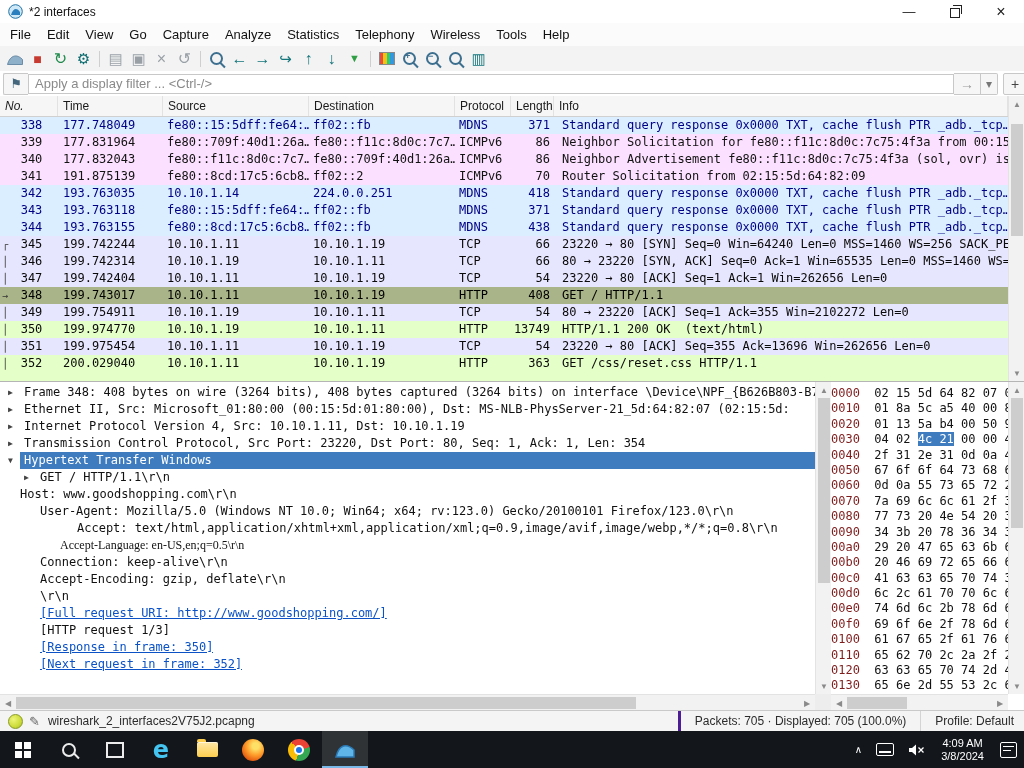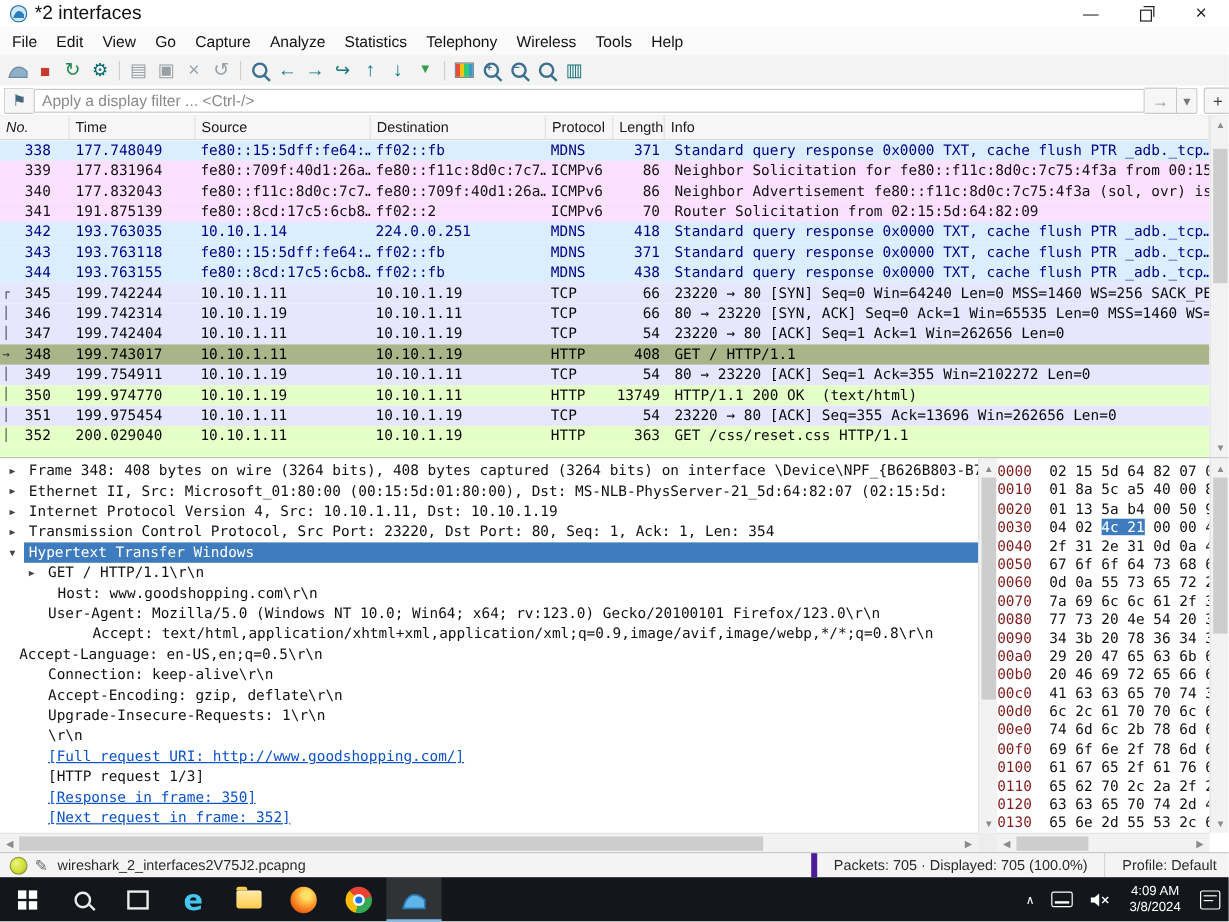--- a/index.html
+++ b/index.html
@@ -2,21 +2,21 @@
 <html style="--mdns-bg: #daeeff; --mdns-fg: #000084; --icmpv6-bg: #fce0ff; --icmpv6-fg: #121212; --tcp-bg: #e7e6ff; --tcp-fg: #0a0a0a; --http-bg: #e4ffc7; --http-fg: #0a0a0a; --selected-bg: #a9b489; --selected-fg: #000000; --details-sel-bg: #3f7cbf; --hex-hl-bg: #3f7cbf;"><head>
 <meta charset="utf-8">
 <style>
   html,body{margin:0;padding:0}
   body{position:relative;width:1024px;height:768px;overflow:hidden;background:#fff;
        font-family:"Liberation Sans",sans-serif;font-size:12px;color:#111}
 
   
   #titlebar{position:absolute;left:0;top:0;width:1024px;height:23px;background:#fff;display:flex;align-items:center;border-bottom:1px solid #f0f0f0}
   #app-icon{margin-left:8px;display:flex}
-  #title-text{margin-left:6px;font-size:16px;color:#111}
+  #title-text{margin-left:6px;font-size:12px;color:#111}
   #win-controls{margin-left:auto;display:flex;height:100%}
   .wbtn{width:46px;height:23px;display:flex;align-items:center;justify-content:center;font-size:13px;color:#222}
   .restore-icon{width:8px;height:8px;border:1px solid #222;position:relative;margin-top:2px;background:#fff}
   .restore-icon::before{content:"";position:absolute;left:2px;top:-4px;width:8px;height:8px;border-top:1px solid #222;border-right:1px solid #222}
   .wbtn.close{font-size:16px}
 
   
   #menubar{position:absolute;left:0;top:23px;width:1024px;height:23px;background:#fbfbfb;display:flex;align-items:center;padding-left:2px;font-size:13px}
   .menu-item{padding:2px 8px;white-space:nowrap}
 
@@ -85,21 +85,21 @@
   .sarrow.up{top:0;left:0}.sarrow.down{bottom:0;left:0}
   .sarrow.left{left:0;top:0}.sarrow.right{right:0;top:0}
   .vthumb{position:absolute;left:2px;width:12px;background:#cdcdcd}
   .hthumb{position:absolute;top:2px;height:12px;background:#cdcdcd}
   #corner{position:absolute;left:815px;top:694px;width:16px;height:16px;background:#ededed}
 
   
   #statusbar{position:absolute;left:0;top:710px;width:1024px;height:21px;background:#f4f4f4;border-top:1px solid #c9c9c9;display:flex;align-items:center;font-size:12px;color:#2b2b2b;box-sizing:border-box}
   #expert-btn{width:13px;height:13px;border-radius:50%;background:radial-gradient(circle at 35% 35%,#eef57a,#cddc39 60%,#9ab22e);border:1px solid #8a9a25;margin:0 6px 0 8px}
   #annot-btn{color:#666;font-size:13px;margin-right:8px}
-  #sb-packets{margin-left:auto;border-left:5px solid #4c1d95;padding:0 14px;height:100%;display:flex;align-items:center}
+  #sb-packets{margin-left:auto;border-left:3px solid #4c1d95;padding:0 14px;height:100%;display:flex;align-items:center}
   #sb-profile{border-left:1px solid #d4d4d4;padding:0 10px 0 14px;height:100%;display:flex;align-items:center}
 
   
   #taskbar{position:absolute;left:0;top:731px;width:1024px;height:37px;background:#13171b;display:flex;align-items:stretch;color:#fff}
   .tb-btn{width:46px;display:flex;align-items:center;justify-content:center;flex-shrink:0}
   .tb-btn.active{background:rgba(255,255,255,.12);box-shadow:inset 0 -2px 0 #7ab8e8}
   .winlogo{display:grid;grid-template-columns:7px 7px;grid-template-rows:7px 7px;gap:2px}
   .winlogo div{background:#fff}
   .wmag{width:10px;height:10px;border:2px solid #ececec;border-radius:50%;position:relative}
   .wmag::after{content:"";position:absolute;width:7px;height:2px;background:#ececec;right:-6px;bottom:-2px;transform:rotate(45deg)}
@@ -273,27 +273,26 @@
 
 <div id="split-line"></div>
 
 <div id="details">
     <div class="dline" style="padding-left: 8px;"><span class="darrow">▶</span><span class="dtext">Frame 348: 408 bytes on wire (3264 bits), 408 bytes captured (3264 bits) on interface \Device\NPF_{B626B803-B7F7-4</span></div>
     <div class="dline" style="padding-left: 8px;"><span class="darrow">▶</span><span class="dtext">Ethernet II, Src: Microsoft_01:80:00 (00:15:5d:01:80:00), Dst: MS-NLB-PhysServer-21_5d:64:82:07 (02:15:5d:</span></div>
     <div class="dline" style="padding-left: 8px;"><span class="darrow">▶</span><span class="dtext">Internet Protocol Version 4, Src: 10.10.1.11, Dst: 10.10.1.19</span></div>
     <div class="dline" style="padding-left: 8px;"><span class="darrow">▶</span><span class="dtext">Transmission Control Protocol, Src Port: 23220, Dst Port: 80, Seq: 1, Ack: 1, Len: 354</span></div>
     <div class="dline sel" style="padding-left: 8px;"><span class="darrow">▼</span><span class="dtext">Hypertext Transfer Windows</span></div>
     <div class="dline" style="padding-left: 24px;"><span class="darrow">▶</span><span class="dtext">GET / HTTP/1.1\r\n</span></div>
-    <div class="dline" style="padding-left: 48px;"><span class="dtext">Host: www.goodshopping.com\r\n</span></div>
+    <div class="dline" style="padding-left: 20px;"><span class="dtext">Host: www.goodshopping.com\r\n</span></div>
     <div class="dline" style="padding-left: 40px;"><span class="dtext">User-Agent: Mozilla/5.0 (Windows NT 10.0; Win64; x64; rv:123.0) Gecko/20100101 Firefox/123.0\r\n</span></div>
     <div class="dline" style="padding-left: 40px; margin-left: 37px;"><span class="dtext">Accept: text/html,application/xhtml+xml,application/xml;q=0.9,image/avif,image/webp,*/*;q=0.8\r\n</span></div>
-    <div class="dline" style="padding-left: 16px;"><span class="dtext">Accept-Language: en-US,en;q=0.5\r\n</span></div>
+    <div class="dline" style="padding-left: 60px; font-family: Liberation Serif, serif;"><span class="dtext">Accept-Language: en-US,en;q=0.5\r\n</span></div>
     <div class="dline" style="padding-left: 40px;"><span class="dtext">Connection: keep-alive\r\n</span></div>
     <div class="dline" style="padding-left: 40px;"><span class="dtext">Accept-Encoding: gzip, deflate\r\n</span></div>
-    <div class="dline" style="padding-left: 40px;"><span class="dtext">Upgrade-Insecure-Requests: 1\r\n</span></div>
     <div class="dline" style="padding-left: 40px;"><span class="dtext">\r\n</span></div>
     <div class="dline" style="padding-left: 40px;"><span class="dtext link">[Full request URI: http://www.goodshopping.com/]</span></div>
     <div class="dline" style="padding-left: 40px;"><span class="dtext">[HTTP request 1/3]</span></div>
     <div class="dline" style="padding-left: 40px;"><span class="dtext link">[Response in frame: 350]</span></div>
     <div class="dline" style="padding-left: 40px;"><span class="dtext link">[Next request in frame: 352]</span></div>
   </div>
 
 <div id="hexpane">
     <div class="hline"><span class="hoff">0000</span><span class="hbytes">  02 15 5d 64 82 07 00 15 5d 01 80 00 08 00 45 00</span></div>
     <div class="hline"><span class="hoff">0010</span><span class="hbytes">  01 8a 5c a5 40 00 80 06 00 00 0a 0a 01 0b 0a 0a</span></div>

